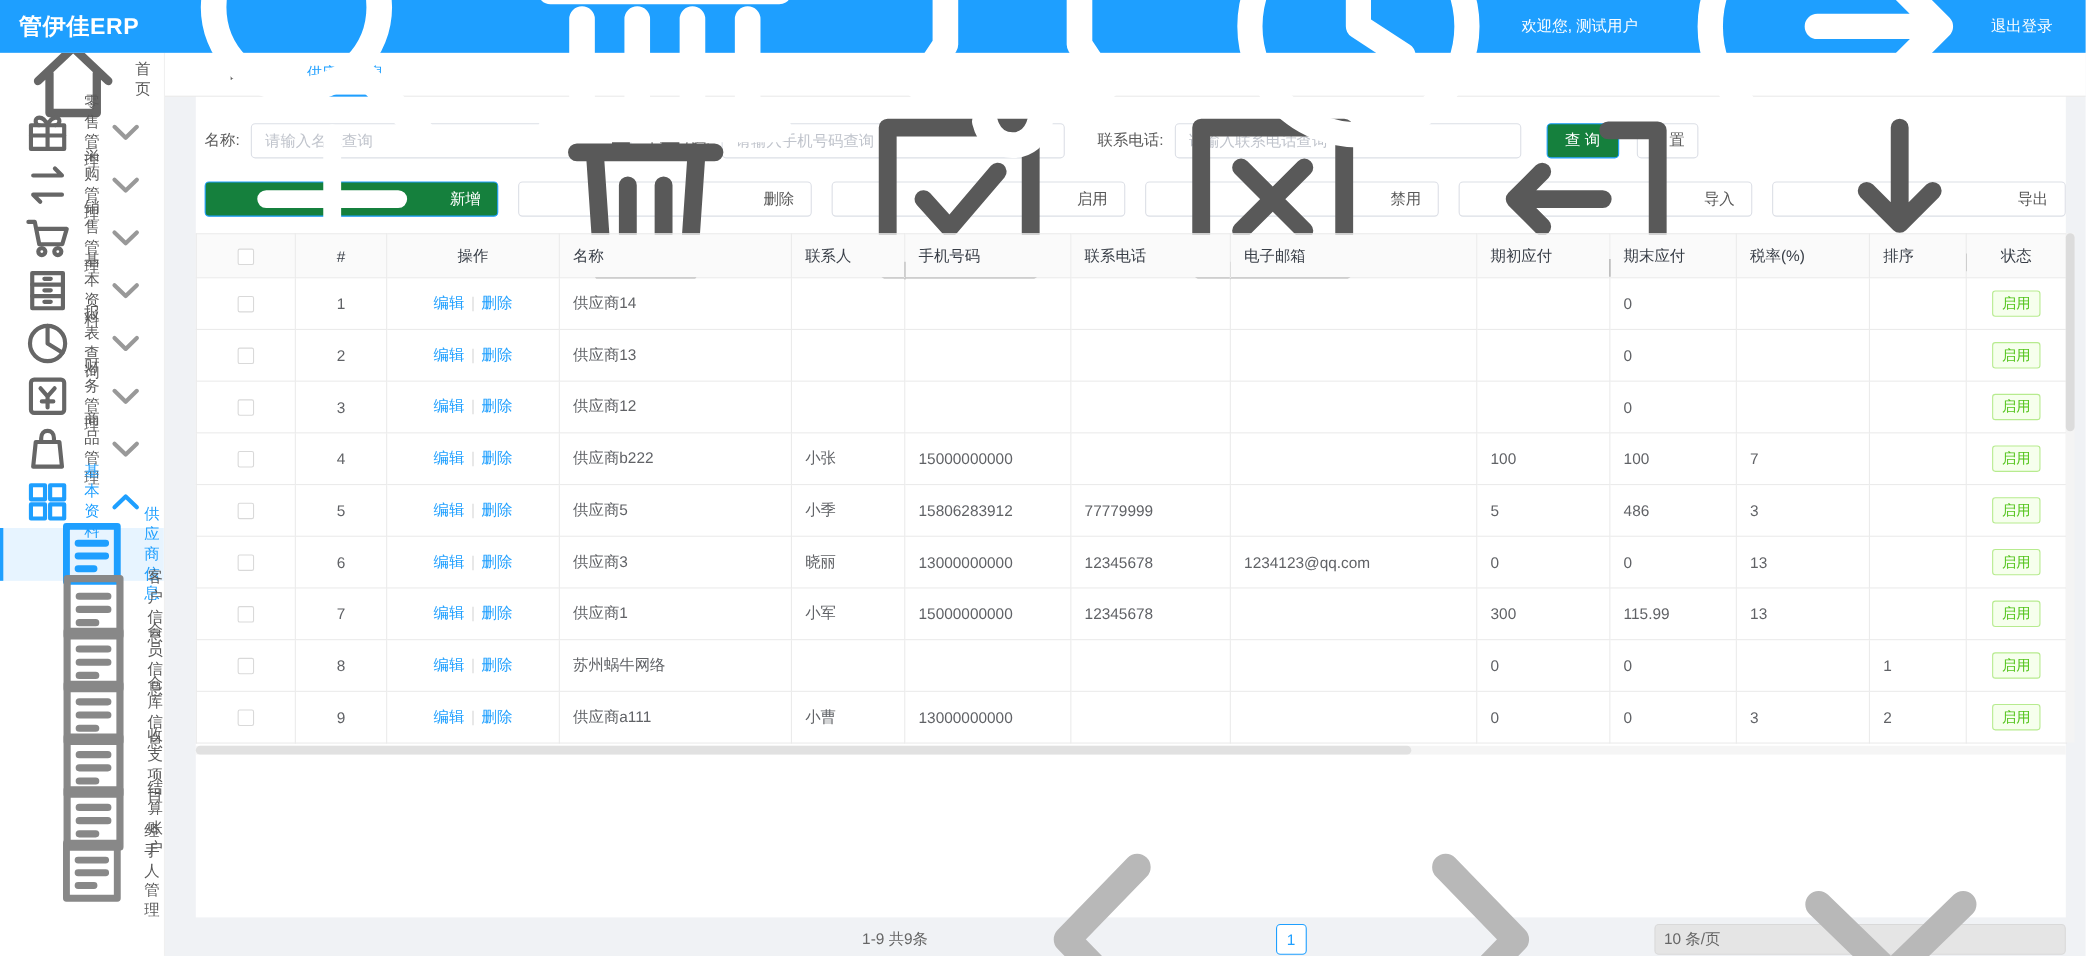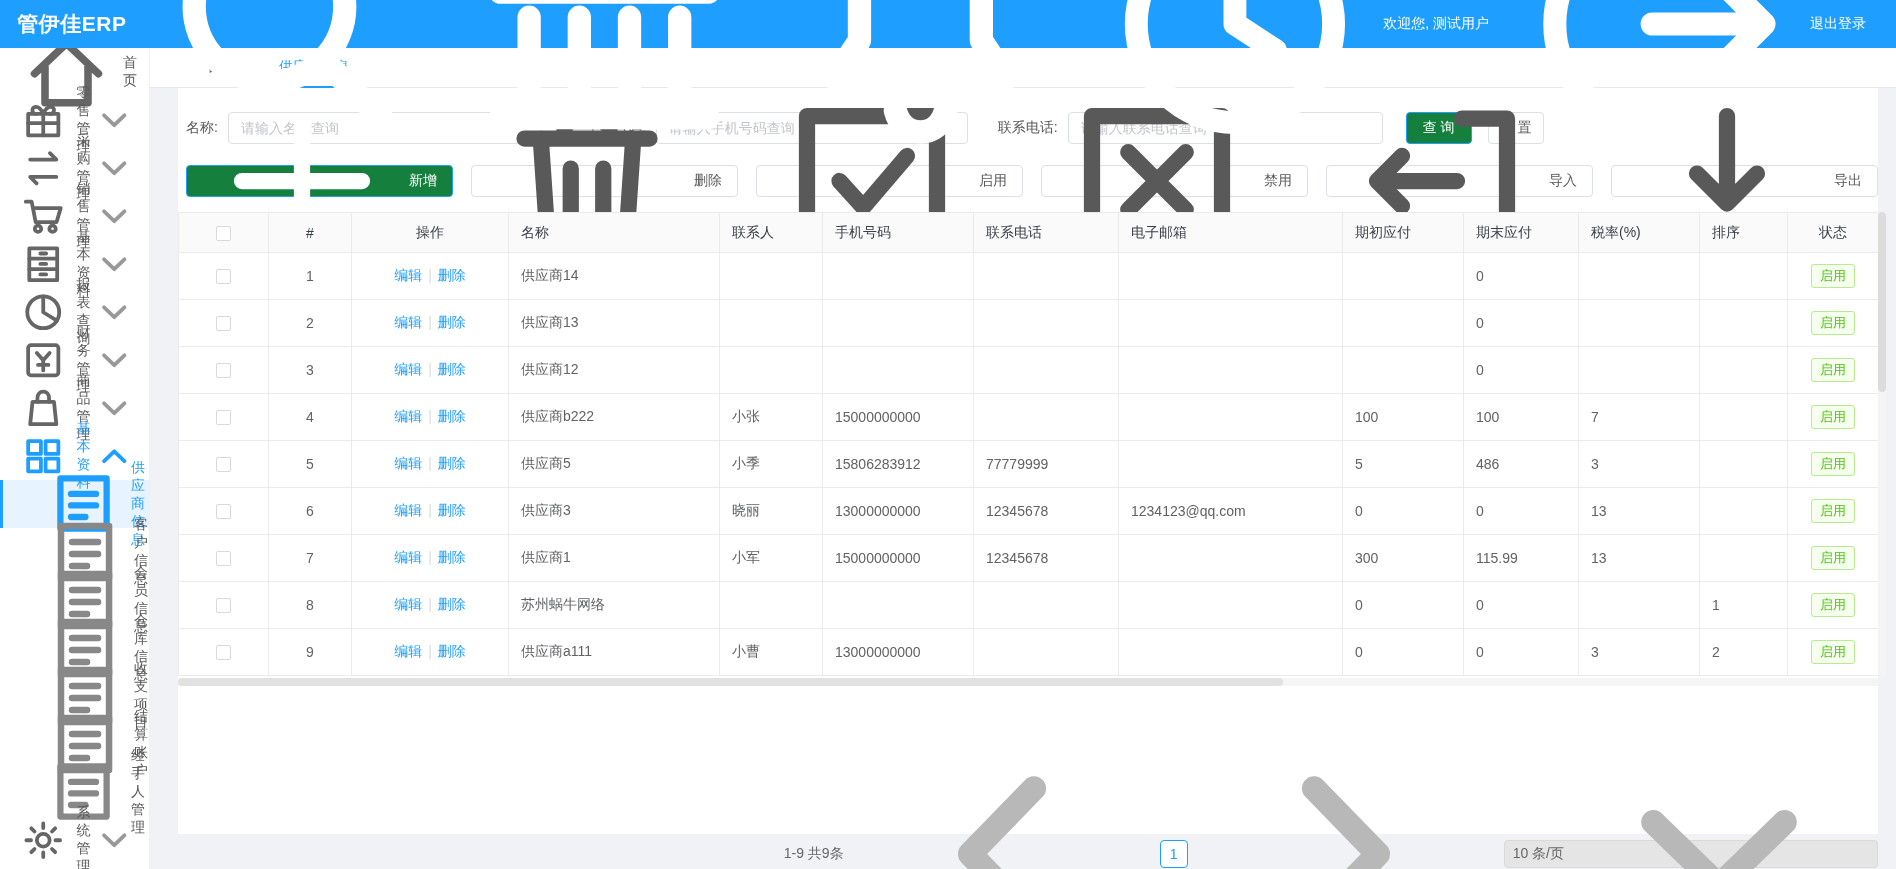--- a/index.html
+++ b/index.html
@@ -305,34 +305,20 @@
       </div>
       <div class="side-sub">
         <span class="icon">
           <svg viewBox="0 0 16 16" fill="none" stroke="currentColor" stroke-width="1.3" stroke-linecap="round" stroke-linejoin="round" style="width:100%;height:100%">
             <rect x="3.2" y="2.8" width="9.6" height="10.4"></rect>
             <path d="M5.4 6h5.2M5.4 8.4h5.2M5.4 10.8h3"></path>
           </svg>
         </span>
         <span>经手人管理</span>
       </div>
-      <div class="side-item">
-        <span class="icon">
-          <svg viewBox="0 0 16 16" fill="none" stroke="currentColor" stroke-width="1.3" stroke-linecap="round" stroke-linejoin="round" style="width:100%;height:100%">
-            <circle cx="8" cy="8" r="2.2"></circle>
-            <path d="M8 2.2v1.6M8 12.2v1.6M2.2 8h1.6M12.2 8h1.6M3.9 3.9 5 5M11 11l1.1 1.1M12.1 3.9 11 5M5 11l-1.1 1.1"></path>
-          </svg>
-        </span>
-        <span class="side-label">系统管理</span>
-        <span class="chev">
-          <svg viewBox="0 0 16 16" fill="none" stroke="currentColor" stroke-width="1.3" stroke-linecap="round" stroke-linejoin="round" style="width:100%;height:100%">
-            <path d="m4.5 6.3 3.5 3.4 3.5-3.4"></path>
-          </svg>
-        </span>
-      </div>
     </nav>
 </aside>
 
 <main class="main">
   <div class="tabbar" id="tabbar">
       <div class="tab">
         <span>首页</span>
       </div>
       <div class="tab active">
         <span>供应商信息</span>

